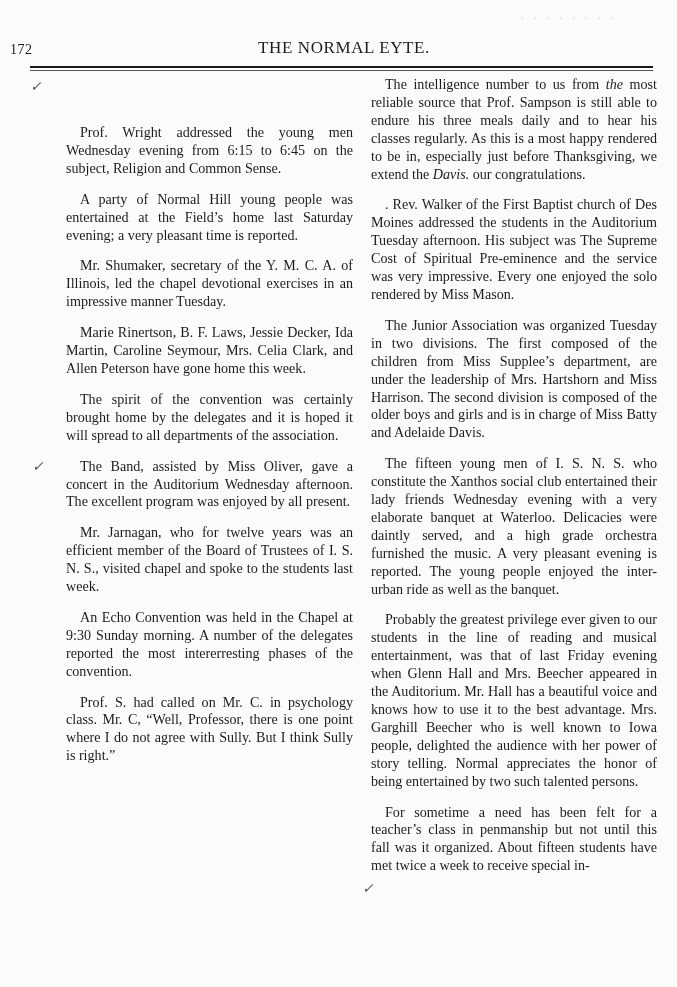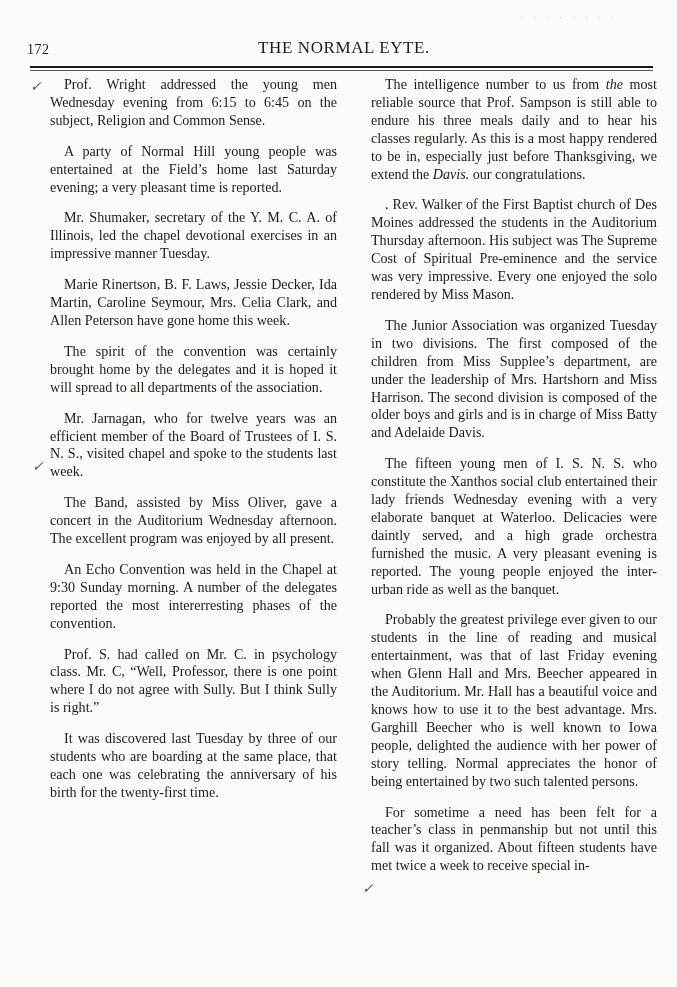--- a/index.html
+++ b/index.html
@@ -8,39 +8,39 @@
     background: #fbfbf9;
     font-family: "Liberation Serif", "DejaVu Serif", serif;
     color: #1c1c1c;
     position: relative;
   }
   .ghost {
     position: absolute; top: 10px; left: 520px; width: 140px; height: 16px;
     color: #d4d4d0; font-size: 15px; letter-spacing: 2px; opacity: 0.7;
   }
   .page-number {
-    position: absolute; left: 27px; top: 42px;
+    position: absolute; left: 10px; top: 42px;
     font-size: 14px; letter-spacing: 0.5px;
   }
   .running-title {
     position: absolute; left: 0; width: 677px; top: 38px;
     text-align: center; font-size: 17px; letter-spacing: 0.6px;
     padding-left: 11px; box-sizing: border-box;
   }
   .rule {
     position: absolute; left: 30px; width: 623px; top: 66px;
   }
   .rule .thick { height: 2px; background: #1a1a1a; }
   .rule .thin { height: 1px; background: #555; margin-top: 2px; }
   .column {
     position: absolute; top: 76px;
     font-size: 14.1px; line-height: 17.9px;
     text-align: justify;
   }
-  .col-left { left: 50px; width: 287px; }
+  .col-left { left: 66px; width: 287px; margin-top: 48px; }
   .col-right { left: 371px; width: 286px; }
   .para {
     margin: 0 0 13px 0;
     text-indent: 14px;
     hyphens: manual;
   }
   .para i { }
   .check {
     position: absolute; color: #555; font-size: 14px; font-style: italic;
   }
@@ -61,27 +61,26 @@
 <span class="check" style="left:30px; top:78px;">✓</span>
 <span class="check" style="left:32px; top:458px;">✓</span>
 <span class="check" style="left:362px; top:880px;">✓</span>
 
 <div class="column col-left">
   <p class="para">Prof. Wright addressed the young men Wednesday evening from 6:15 to 6:45 on the subject, Religion and Common Sense.</p>
   <p class="para">A party of Normal Hill young people was entertained at the Field’s home last Saturday evening; a very pleasant time is reported.</p>
   <p class="para">Mr. Shumaker, secretary of the Y. M. C. A. of Illinois, led the chapel devotional exercises in an impressive manner Tuesday.</p>
   <p class="para">Marie Rinertson, B. F. Laws, Jessie Decker, Ida Martin, Caroline Seymour, Mrs. Celia Clark, and Allen Peterson have gone home this week.</p>
   <p class="para">The spirit of the convention was certainly brought home by the delegates and it is hoped it will spread to all departments of the association.</p>
+  <p class="para">The Band, assisted by Miss Oliver, gave a concert in the Auditorium Wednesday afternoon. The excellent program was enjoyed by all present.</p>
   <p class="para">Mr. Jarnagan, who for twelve years was an efficient member of the Board of Trustees of I. S. N. S., visited chapel and spoke to the students last week.</p>
-  <p class="para">The Band, assisted by Miss Oliver, gave a concert in the Auditorium Wednesday afternoon. The excellent program was enjoyed by all present.</p>
   <p class="para">An Echo Convention was held in the Chapel at 9:30 Sunday morning. A number of the delegates reported the most intererresting phases of the convention.</p>
   <p class="para">Prof. S. had called on Mr. C. in psychology class. Mr. C, “Well, Professor, there is one point where I do not agree with Sully. But I think Sully is right.”</p>
-  <p class="para">It was discovered last Tuesday by three of our students who are boarding at the same place, that each one was celebrating the anniversary of his birth for the twenty-first time.</p>
 </div>
 
 <div class="column col-right">
   <p class="para"><span>The intelligence number to us from </span><i>the</i><span> most reliable source that Prof. Sampson is still able to endure his three meals daily and to hear his classes regularly. As this is a most happy rendered to be in, especially just before Thanksgiving, we extend the </span><i>Davis.</i><span> our congratulations.</span></p>
-  <p class="para">. Rev. Walker of the First Baptist church of Des Moines addressed the students in the Auditorium Thursday afternoon. His subject was The Supreme Cost of Spiritual Pre-eminence and the service was very impressive. Every one enjoyed the solo rendered by Miss Mason.</p>
+  <p class="para">. Rev. Walker of the First Baptist church of Des Moines addressed the students in the Auditorium Tuesday afternoon. His subject was The Supreme Cost of Spiritual Pre-eminence and the service was very impressive. Every one enjoyed the solo rendered by Miss Mason.</p>
   <p class="para">The Junior Association was organized Tuesday in two divisions. The first composed of the children from Miss Supplee’s department, are under the leadership of Mrs. Hartshorn and Miss Harrison. The second division is composed of the older boys and girls and is in charge of Miss Batty and Adelaide Davis.</p>
   <p class="para">The fifteen young men of I. S. N. S. who constitute the Xanthos social club entertained their lady friends Wednesday evening with a very elaborate banquet at Waterloo. Delicacies were daintly served, and a high grade orchestra furnished the music. A very pleasant evening is reported. The young people enjoyed the inter-urban ride as well as the banquet.</p>
   <p class="para">Probably the greatest privilege ever given to our students in the line of reading and musical entertainment, was that of last Friday evening when Glenn Hall and Mrs. Beecher appeared in the Auditorium. Mr. Hall has a beautiful voice and knows how to use it to the best advantage. Mrs. Garghill Beecher who is well known to Iowa people, delighted the audience with her power of story telling. Normal appreciates the honor of being entertained by two such talented persons.</p>
   <p class="para">For sometime a need has been felt for a teacher’s class in penmanship but not until this fall was it organized. About fifteen students have met twice a week to receive special in-</p>
 </div>
 
 </body></html>

